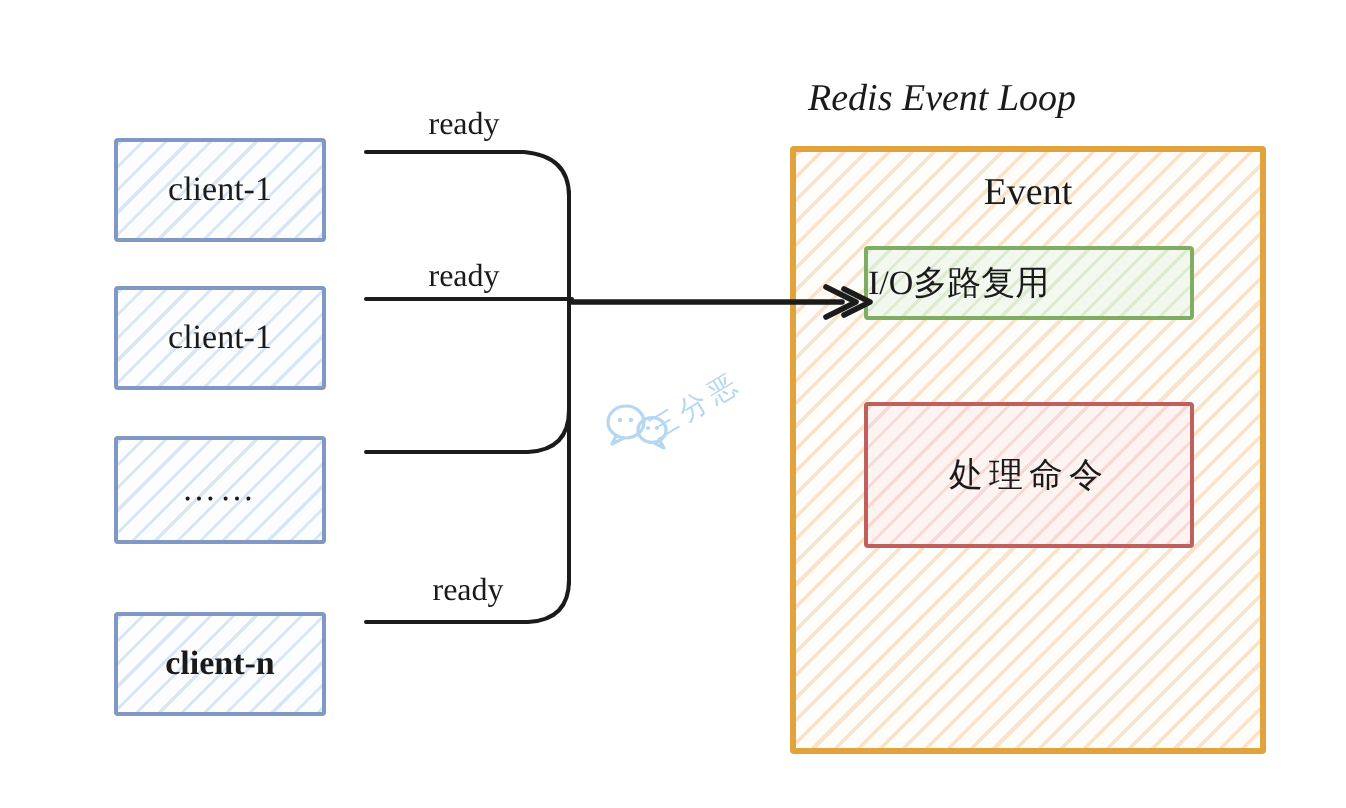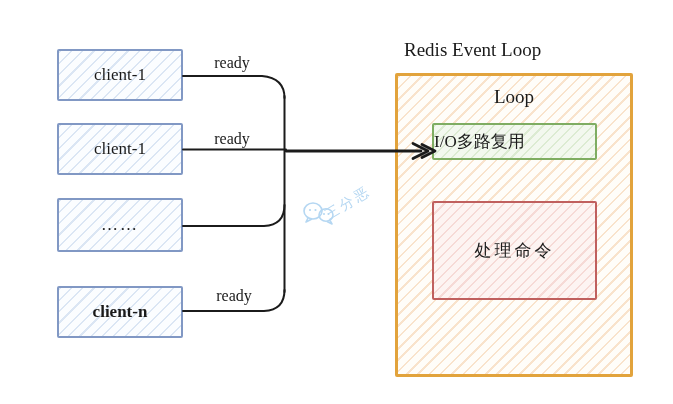--- a/index.html
+++ b/index.html
@@ -12,35 +12,36 @@
     background: #ffffff;
     font-family: "Liberation Serif", "DejaVu Serif", serif;
     color: var(--text, #1a1a1a);
     overflow: hidden;
   }
 
   
   .client-box {
     position: absolute;
     left: 57px;
-    width: 126px;
+    width: 106px;
     height: 52px;
     border: 2px solid var(--client-border, #8198c4);
     border-radius: 2px;
     background-color: var(--client-fill, #fbfdff);
     background-image: repeating-linear-gradient(
       135deg,
       var(--client-hatch, #dbe6f4) 0px,
       var(--client-hatch, #dbe6f4) 1.5px,
       transparent 1.5px,
       transparent 8px);
     display: flex;
     align-items: center;
     justify-content: center;
     font-size: 17px;
+    margin-top: 20px;
   }
   .client-box.b1 { top: 49px; }
   .client-box.b2 { top: 123px; }
   .client-box.b3 { top: 198px; height: 54px; letter-spacing: 2px; }
   .client-box.b4 { top: 286px; font-weight: bold; }
 
   
   .ready-label {
     position: absolute;
     width: 52px;
@@ -52,20 +53,21 @@
   .ready-label.r2 { left: 206px; top: 130px; }
   .ready-label.r4 { left: 208px; top: 287px; }
 
   
   .event-loop-title {
     position: absolute;
     left: 404px;
     top: 39px;
     font-size: 19px;
     white-space: nowrap;
+    font-style: italic;
   }
   .outer-box {
     position: absolute;
     left: 395px;
     top: 73px;
     width: 238px;
     height: 304px;
     border: 3px solid var(--outer-border, #e2a33c);
     border-radius: 2px;
     background-color: var(--outer-fill, #fffdf9);
@@ -102,21 +104,21 @@
     display: flex;
     align-items: center;
     justify-content: flex-start;
     font-size: 17px;
   }
   .cmd-box {
     position: absolute;
     left: 432px;
     top: 201px;
     width: 165px;
-    height: 99px;
+    height: 73px;
     border: 2px solid var(--cmd-border, #c0605e);
     border-radius: 2px;
     background-color: var(--cmd-fill, #fdf4f2);
     background-image: repeating-linear-gradient(
       135deg,
       var(--cmd-hatch, #f6dad6) 0px,
       var(--cmd-hatch, #f6dad6) 1.5px,
       transparent 1.5px,
       transparent 7px);
     display: flex;
@@ -189,21 +191,21 @@
   <div class="client-box b4">
     <span>client-n</span>
   </div>
 
   <div class="ready-label r1">ready</div>
   <div class="ready-label r2">ready</div>
   <div class="ready-label r4">ready</div>
 
   <div class="event-loop-title">Redis Event Loop</div>
   <div class="outer-box"></div>
-  <div class="redis-label">Loop</div>
+  <div class="redis-label">Event</div>
   <div class="io-box">
     <span>I/O多路复用</span>
   </div>
   <div class="cmd-box">
     <span>处理命令</span>
   </div>
 
   <div class="watermark">
     <svg class="wm-icon" width="34" height="28" viewBox="0 0 34 28">
       <ellipse cx="11" cy="11" rx="9" ry="8" stroke-width="1.6"></ellipse>

